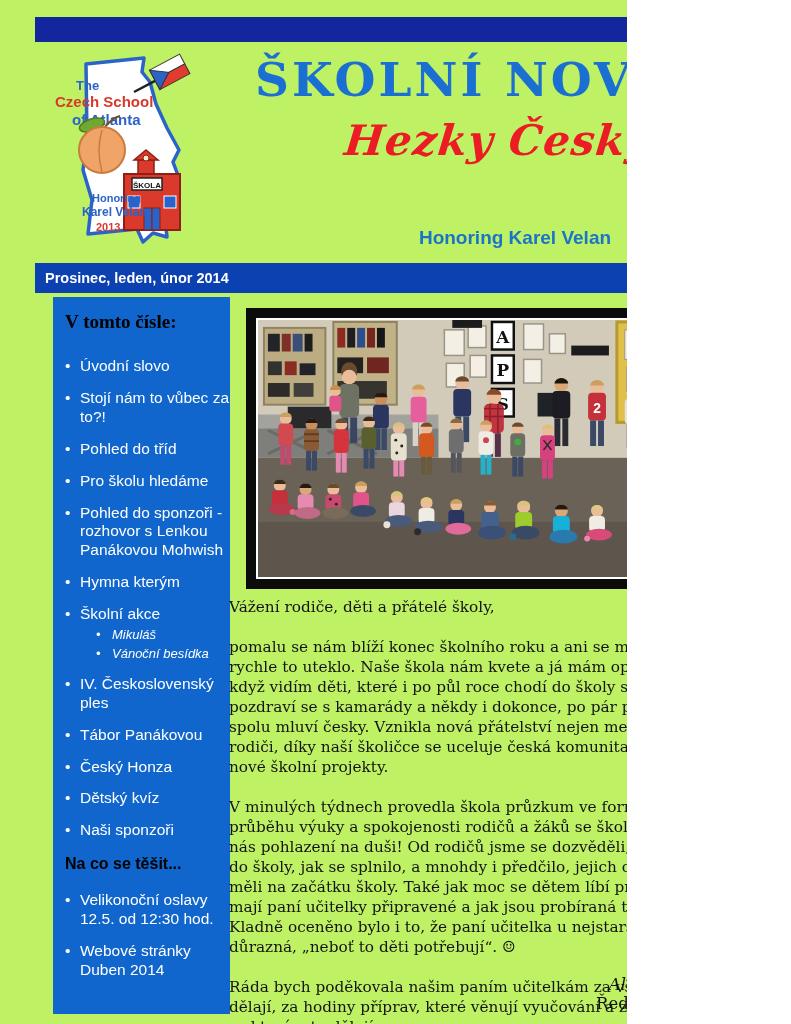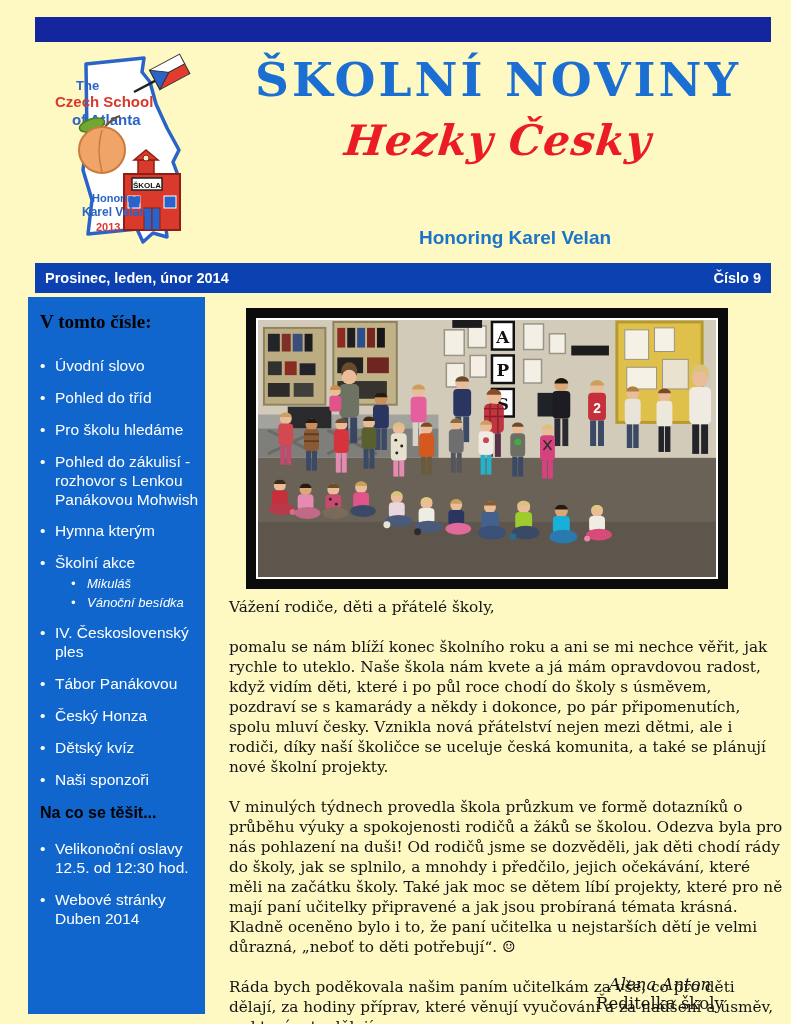--- a/index.html
+++ b/index.html
@@ -1,18 +1,18 @@
 <!DOCTYPE html>
 <html><head>
 <meta charset="utf-8">
 <style>
   * { margin:0; padding:0; box-sizing:border-box; }
   html,body { background:#ffffff; }
   .page {
-    position:relative; width:791px; height:1024px; background:#fef9c3;
+    position:relative; width:627px; height:1024px; background:#bef264;
     font-family:"Liberation Sans", sans-serif; overflow:hidden;
   }
   .topbar { position:absolute; left:35px; top:17px; width:736px; height:25px; background:#14269E; }
 
   
   .masthead-title {
     position:absolute; left:215px; top:52px; width:566px; text-align:center;
     font-family:"DejaVu Serif", serif; font-size:47px; font-weight:600;
     letter-spacing:3px; color:#1B6FD2; white-space:nowrap;
   }
@@ -33,21 +33,21 @@
 
   
   .issuebar {
     position:absolute; left:35px; top:263px; width:736px; height:30px; background:#0C41B2;
     color:#fff; font-weight:bold; font-size:14.5px;
     display:flex; align-items:center; justify-content:space-between; padding:0 10px;gap:28px;
   }
 
   
   .sidebar {
-    position:absolute; left:28px; top:297px; width:177px; height:717px;
+    position:absolute; left:53px; top:297px; width:177px; height:717px;
     background:#1066CC; color:#fff; padding:12px 0 0 10px;
   }
   .sidebar h2 {
     font-family:"Liberation Serif", serif; color:#000; font-size:19px;
     font-weight:bold; margin:2px 0 24px 2px; letter-spacing:0px;
   }
   ul.toc { list-style:none; }
   ul.toc > li {
     position:relative; padding-left:17px; margin-bottom:13px;
     font-size:15.5px; line-height:1.22; color:#fff;
@@ -135,23 +135,24 @@
 
   <div class="issuebar">
     <span>Prosinec, leden, únor 2014</span>
     <span>Číslo 9</span>
   </div>
 
   <div class="sidebar">
     <h2>V tomto čísle:</h2>
     <ul class="toc">
       <li><span>Úvodní slovo</span></li>
+      <li><span>Stojí nám to vůbec za to?!</span></li>
       <li><span>Pohled do tříd</span></li>
       <li><span>Pro školu hledáme</span></li>
-      <li><span>Pohled do zákulisí - rozhovor s Lenkou Panákovou Mohwish</span></li>
+      <li><span>Pohled do sponzoři - rozhovor s Lenkou Panákovou Mohwish</span></li>
       <li><span>Hymna kterým</span></li>
       <li><span>Školní akce</span>
         <ul class="toc-sub">
           <li><span>Mikuláš</span></li>
           <li><span>Vánoční besídka</span></li>
         </ul>
       </li>
       <li><span>IV. Československý ples</span></li>
       <li><span>Tábor Panákovou</span></li>
       <li><span>Český Honza</span></li>

